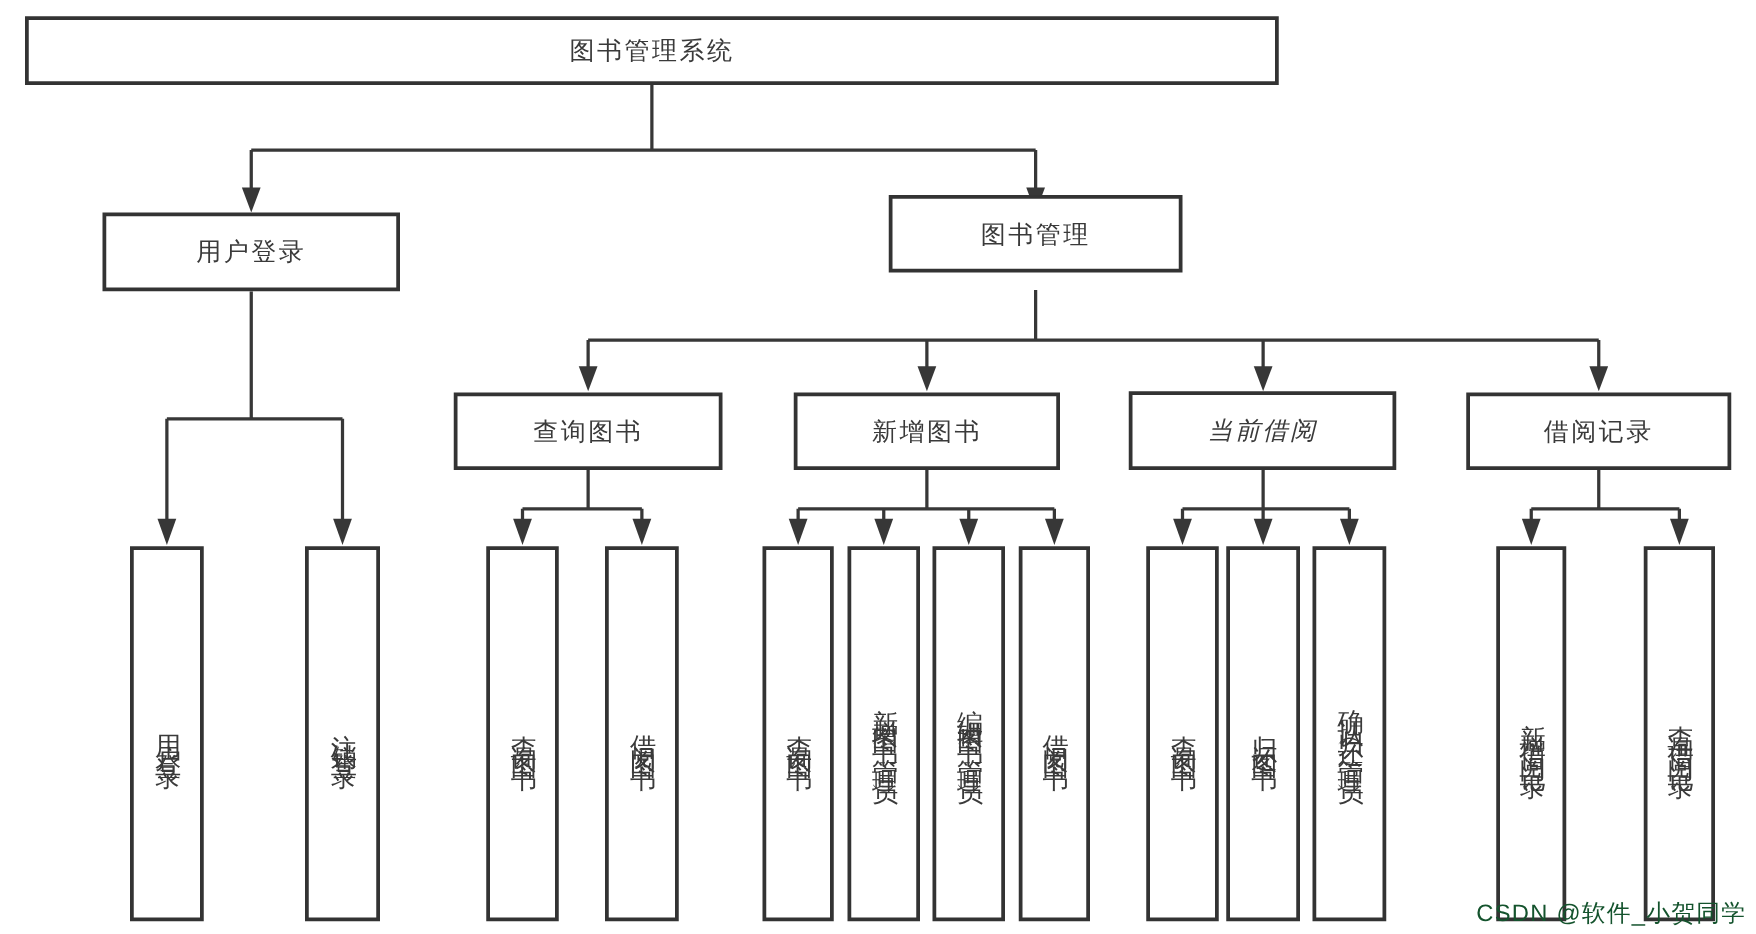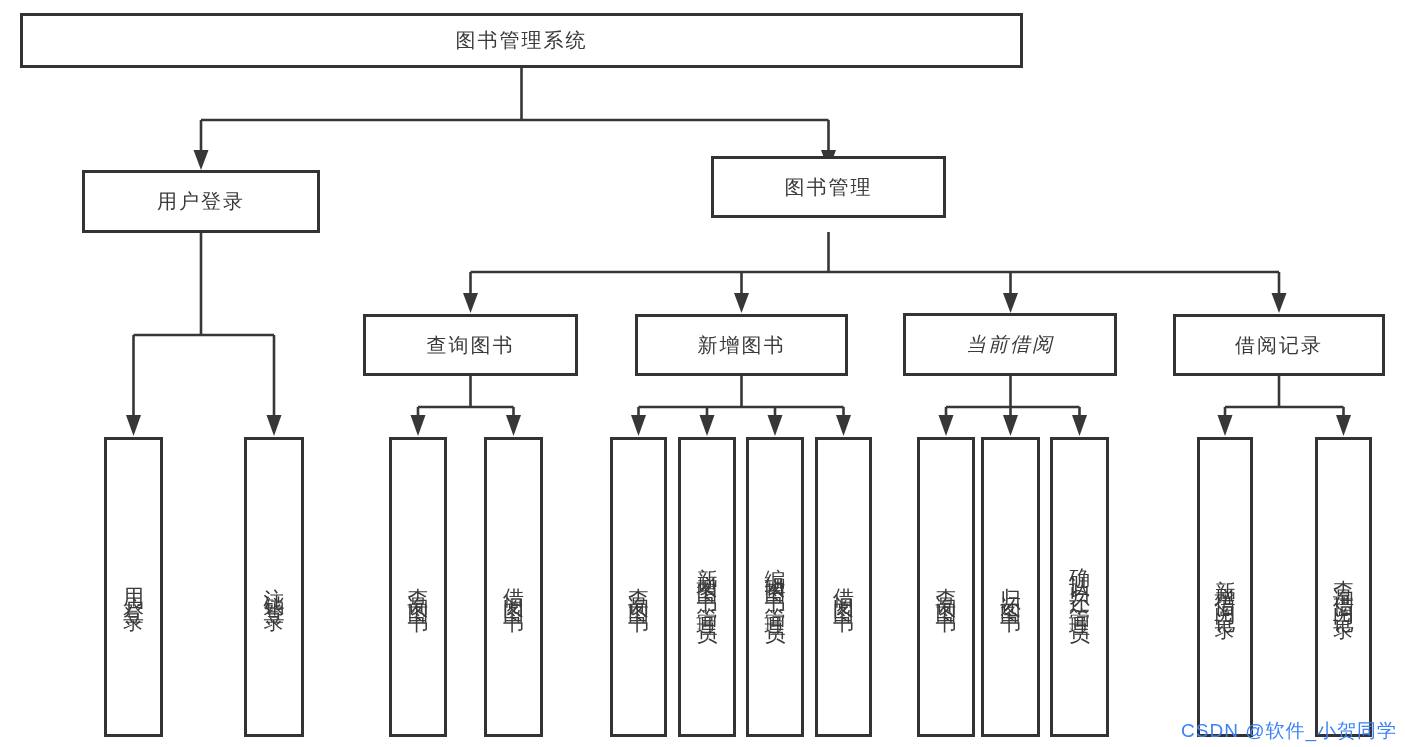--- a/index.html
+++ b/index.html
@@ -59,21 +59,21 @@
     letter-spacing: 8px;
     color: #3a3a3a;
     white-space: nowrap;
   }
   #watermark {
     position: absolute;
     right: 8px;
     bottom: 3px;
     font-size: 19px;
     letter-spacing: 1px;
-    color: #3b82f6;
+    color: #14532d;
     z-index: 3;
   }
 </style>
 </head>
 <body>
 
 <div id="canvas">
 
   <svg id="connectors" viewBox="0 0 1405 747" xmlns="http://www.w3.org/2000/svg">
     <g>

